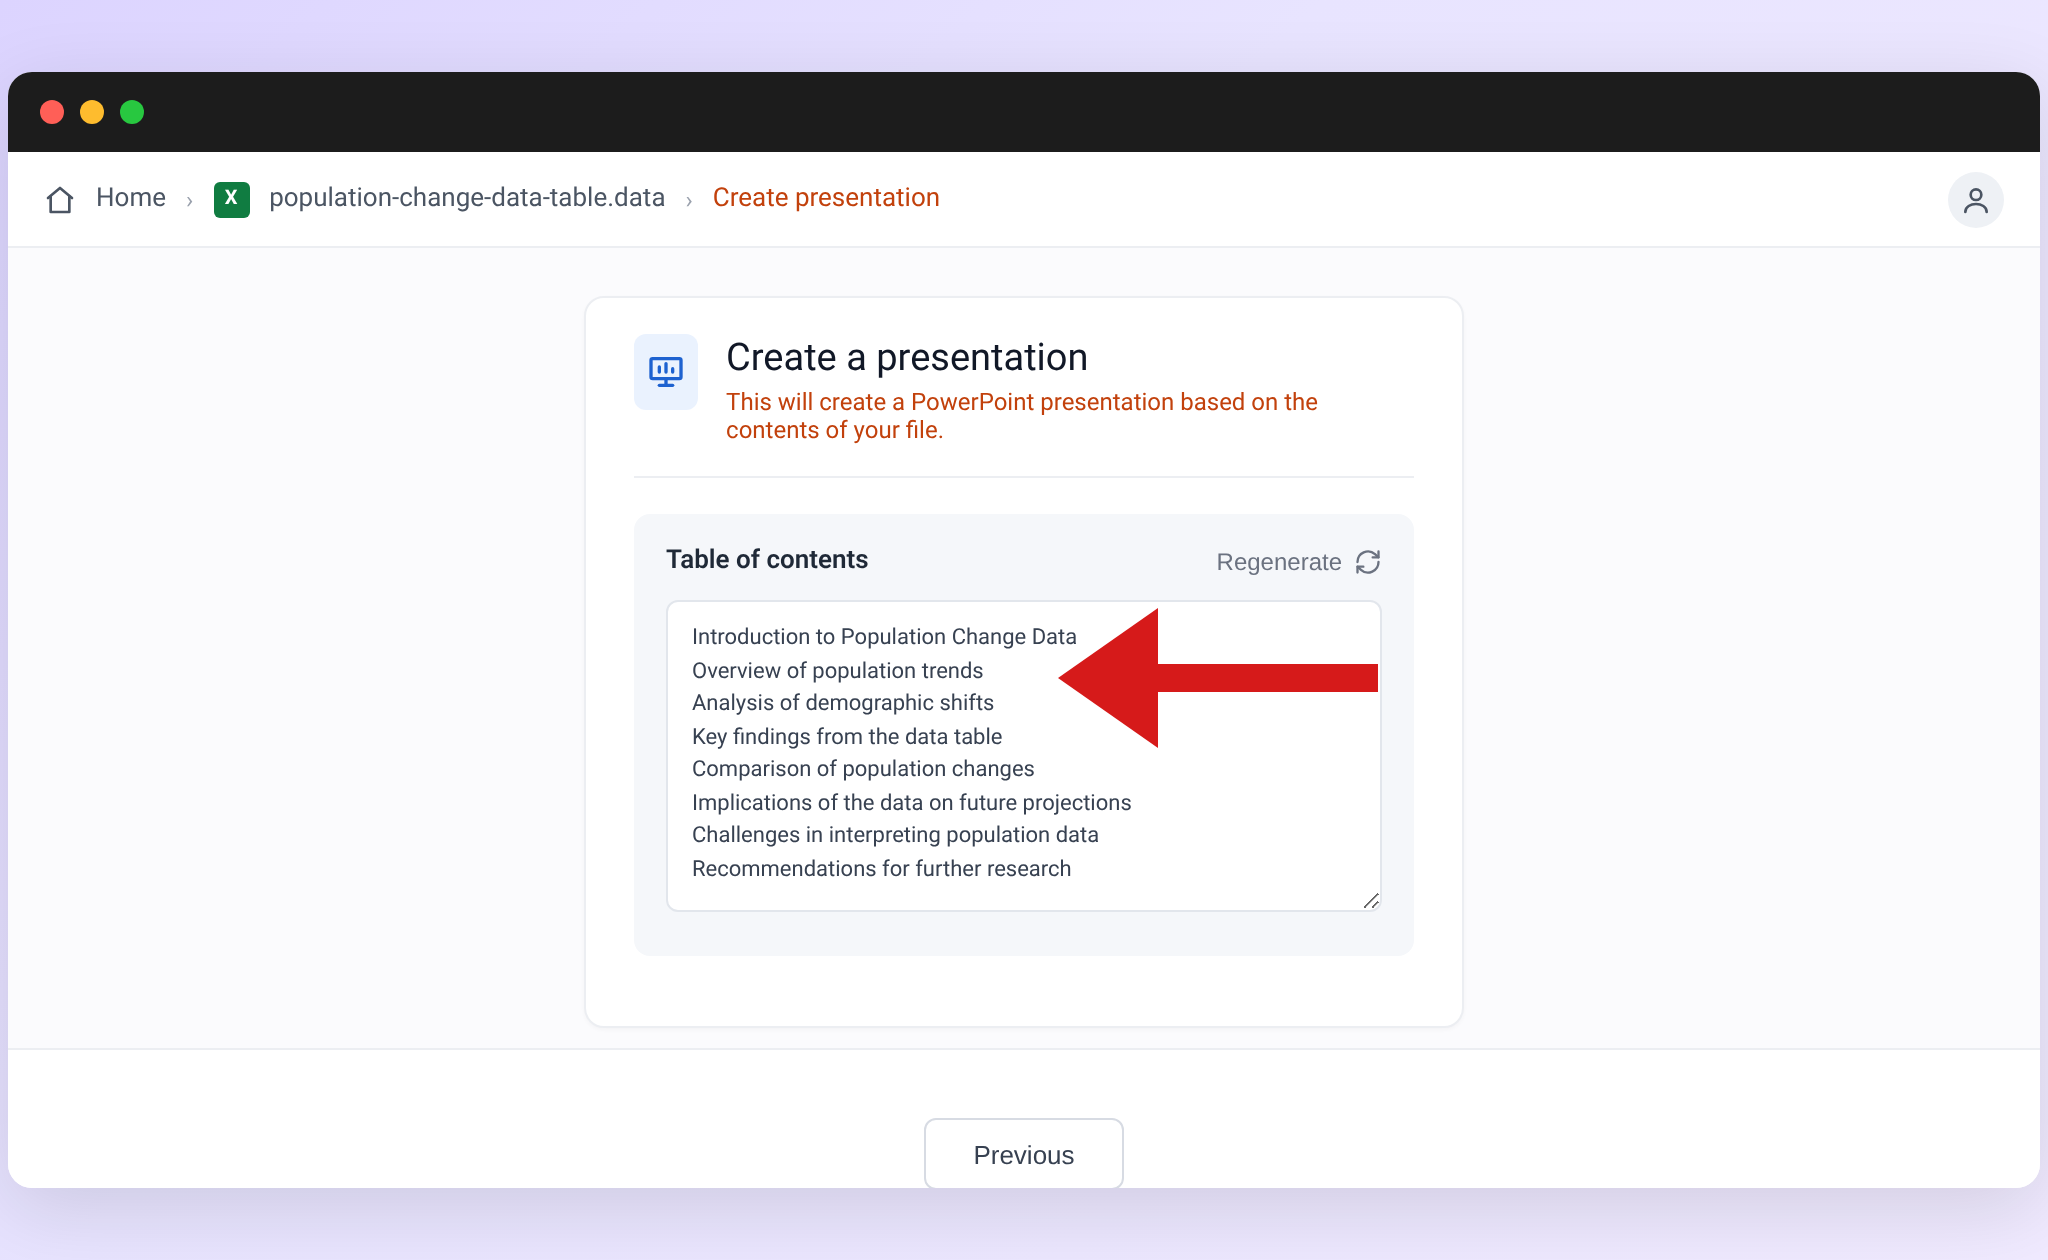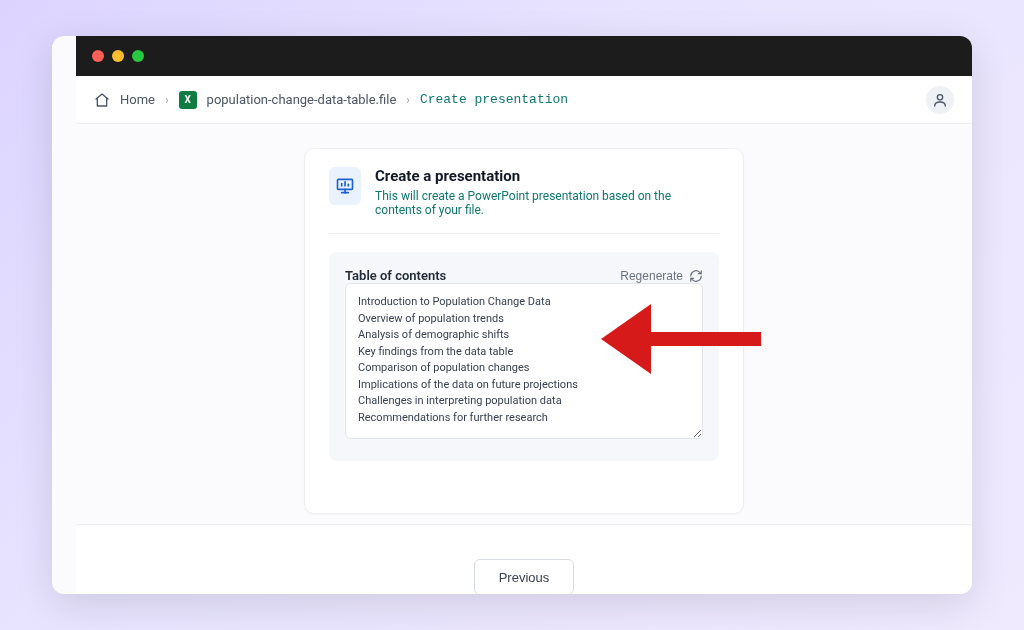--- a/index.html
+++ b/index.html
@@ -2,28 +2,27 @@
 <html><head>
 <meta charset="utf-8">
 <style>
   * { box-sizing: border-box; margin: 0; padding: 0; }
   html, body { width: 1024px; height: 630px; overflow: hidden; font-family: -apple-system, BlinkMacSystemFont, "Segoe UI", Roboto, Helvetica, Arial, sans-serif; }
   body {
     background: linear-gradient(135deg, #dcd4ff 0%, #e8e4ff 40%, #f0eaff 100%);
     display: flex; align-items: center; justify-content: center;
   }
   .window {
-    width: 920px; height: 558px;
+    width: 1016px; height: 558px;
     background: #fbfbfd;
     border-radius: 12px;
     overflow: hidden;
     box-shadow: 0 10px 40px rgba(0,0,0,0.12);
     display: flex; flex-direction: column;
     position: relative;
-    padding-left: 24px;
   }
   .titlebar {
     height: 40px; background: #1c1c1c;
     display: flex; align-items: center; padding: 0 16px; gap: 8px;
   }
   .dot { width: 12px; height: 12px; border-radius: 50%; }
   .dot.red { background: #ff5f57; }
   .dot.yellow { background: #febc2e; }
   .dot.green { background: #28c840; }
 
@@ -33,21 +32,21 @@
     display: flex; align-items: center; padding: 0 18px; gap: 10px;
     color: #4b5563; font-size: 13px;
   }
   .crumbs .sep { color: #9aa1ad; font-size: 12px; }
   .home-icon svg { display:block; }
   .file-icon {
     width: 18px; height: 18px; border-radius: 3px; background: #107c41;
     display:flex; align-items:center; justify-content:center; color:#fff; font-size:10px; font-weight:700;
   }
   .crumb-link { color:#4b5563; }
-  .crumb-current { color:#0f766e;font-family:Liberation Mono, monospace; }
+  .crumb-current { color:#c2410c; }
   .avatar {
     margin-left: auto;
     width: 28px; height: 28px; border-radius: 50%;
     background:#eef1f5; display:flex; align-items:center; justify-content:center;
     color:#4b5563;
   }
 
   .content {
     flex: 1 1 auto; overflow: auto; position: relative;
     display:flex; justify-content:center; padding: 24px 0 10px 0;
@@ -59,30 +58,30 @@
     border: 1px solid #eceef2;
     border-radius: 10px;
     padding: 18px 24px 22px 24px;
     box-shadow: 0 1px 2px rgba(0,0,0,0.03);
   }
   .card-head { display:flex; gap:14px; align-items:flex-start; padding-bottom:16px;}
   .card-head .iconbox {
     width:38px;height:38px;border-radius:6px;background:#eaf2fe;
     display:flex;align-items:center;justify-content:center;color:#1e62d0;
   }
-  .card-head h1 { font-size:15px; font-weight:700; color:#111827; margin-bottom:4px;}
-  .card-head p { font-size:12px; color:#0f766e; }
+  .card-head h1 { font-size:19px; font-weight:400; color:#111827; margin-bottom:4px;}
+  .card-head p { font-size:12px; color:#c2410c; }
   .divider { height:1px; background:#eceef2; margin: 0 0 18px 0; }
 
   .panel {
     background:#f5f7fa; border-radius:8px; padding:16px 16px 18px 16px;
   }
   .panel-head {
     display:flex; align-items:center; justify-content:space-between;
-    margin-bottom:0;
+    margin-bottom:12px;
   }
   .panel-head .title { font-size:13px; font-weight:600; color:#1f2937; }
   .regen {
     display:flex; align-items:flex-start; gap:6px;
     color:#6b7280; font-size:12px; cursor:pointer;
     background:none;border:none;
   }
   textarea.toc {
     width:100%; height:156px; resize: vertical;
     border:1px solid #e2e6ec; border-radius:6px;
@@ -124,21 +123,21 @@
   <div class="crumbs">
     <span class="home-icon">
       <svg width="16" height="16" viewBox="0 0 24 24" fill="none" stroke="#4b5563" stroke-width="2" stroke-linecap="round" stroke-linejoin="round">
           <path d="M3 10.5 12 3l9 7.5"></path>
           <path d="M5 9.5V21h14V9.5"></path>
         </svg>
     </span>
     <span class="crumb-link">Home</span>
     <span class="sep">›</span>
     <span class="file-icon">X</span>
-    <span class="crumb-link">population-change-data-table.file</span>
+    <span class="crumb-link">population-change-data-table.data</span>
     <span class="sep">›</span>
     <span class="crumb-current">Create presentation</span>
 
     <span class="avatar">
       <svg width="16" height="16" viewBox="0 0 24 24" fill="none" stroke="#4b5563" stroke-width="2" stroke-linecap="round" stroke-linejoin="round">
           <circle cx="12" cy="8" r="4"></circle>
           <path d="M4 21c0-4 4-6 8-6s8 2 8 6"></path>
         </svg>
     </span>
   </div>

